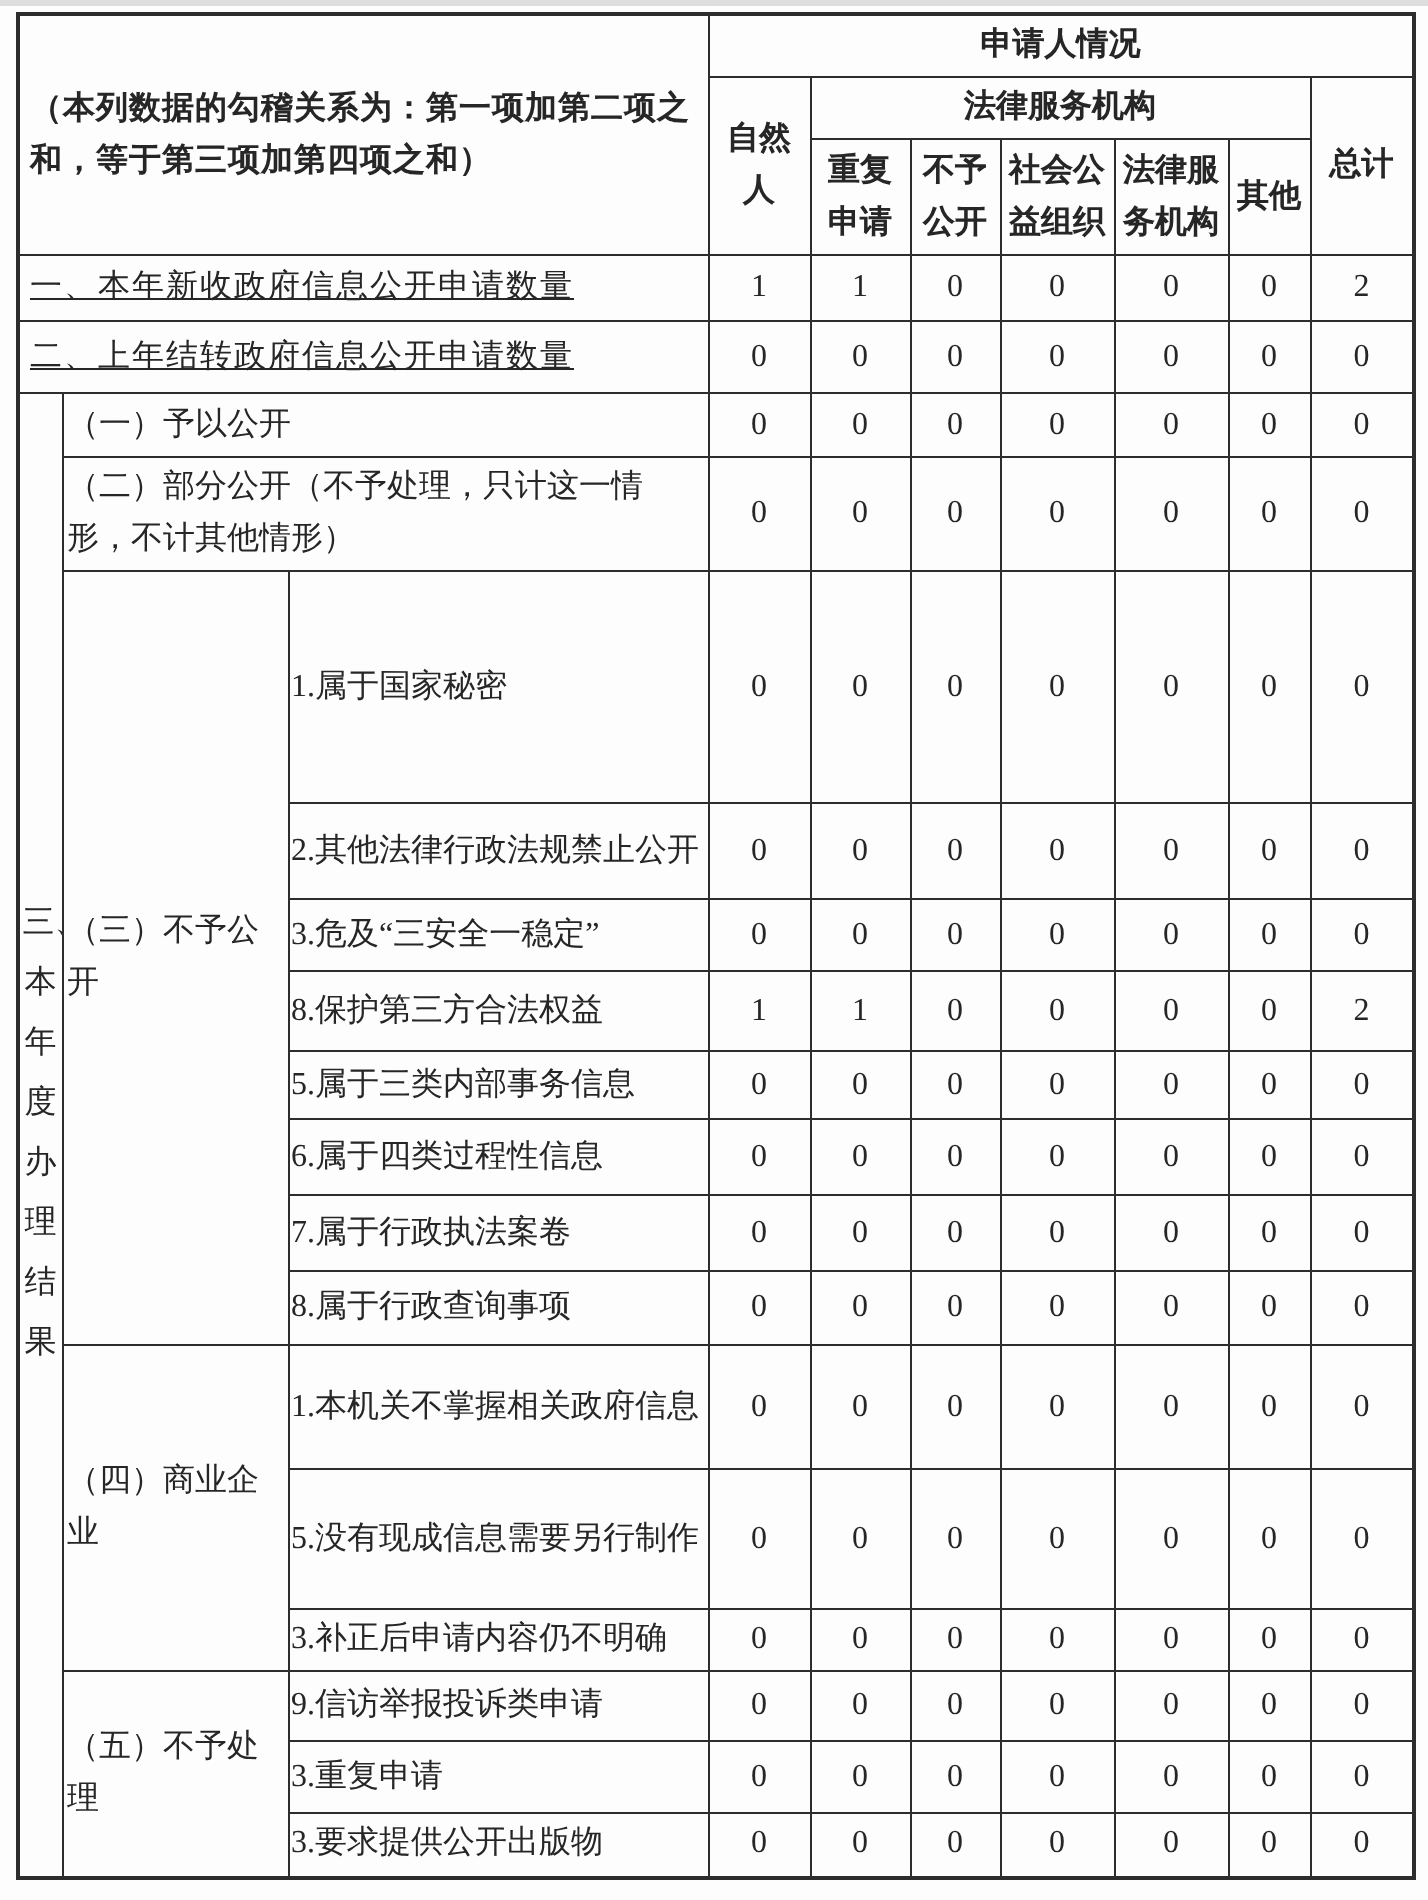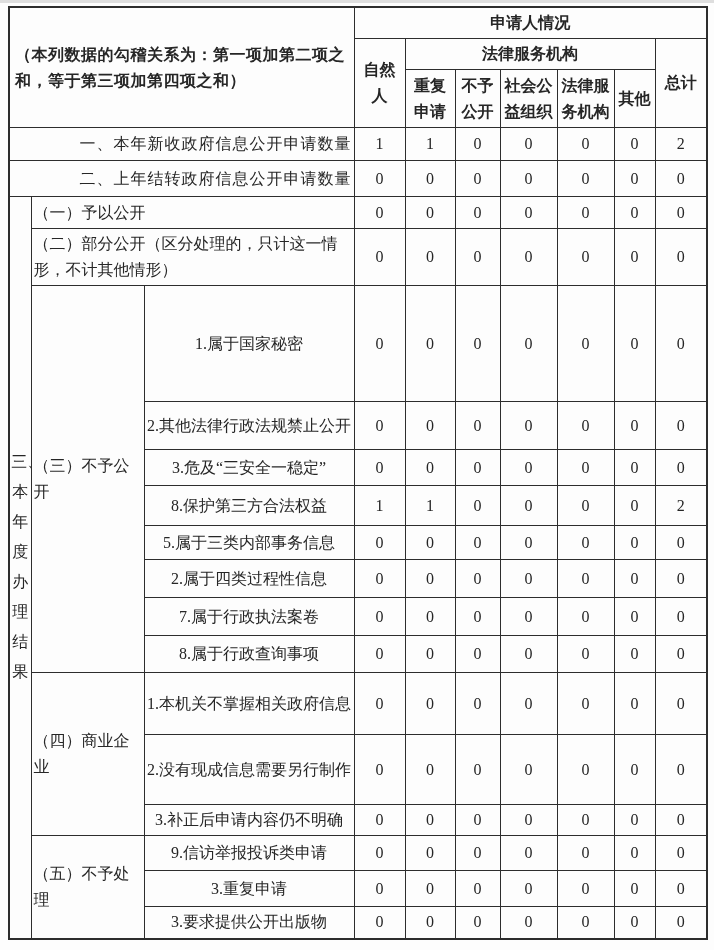--- a/index.html
+++ b/index.html
@@ -47,30 +47,31 @@
     letter-spacing: 0.5px;
   }
   td.hd {
     font-weight: bold;
     text-align: center;
     padding: 2px 4px;
     font-size: 16.5px;
     line-height: 26px;
   }
   td.rlabel {
-    text-align: right;
+    text-align: left;
     padding: 2px 2px 2px 5px;
     letter-spacing: 1px;
+    text-decoration: underline;
   }
   td.slabel {
     text-align: left;
     padding: 2px 1px 2px 2px;
   }
   td.ilabel {
-    text-align: center;
+    text-align: left;
     padding: 2px 1px 2px 1px;
   }
   td.num {
     text-align: center;
     font-size: 17px;
   }
   td.vcell {
     vertical-align: middle;
     padding: 0;
   }
@@ -150,21 +151,21 @@
       <td class="slabel" colspan="2">（一）予以公开</td>
     <td class="num">0</td>
           <td class="num">0</td>
           <td class="num">0</td>
           <td class="num">0</td>
           <td class="num">0</td>
           <td class="num">0</td>
           <td class="num">0</td>
         </tr>
     <tr style="height:54px">
-      <td class="slabel" colspan="2">（二）部分公开（区分处理的，只计这一情形，不计其他情形）</td>
+      <td class="slabel" colspan="2">（二）部分公开（不予处理，只计这一情形，不计其他情形）</td>
     <td class="num">0</td>
           <td class="num">0</td>
           <td class="num">0</td>
           <td class="num">0</td>
           <td class="num">0</td>
           <td class="num">0</td>
           <td class="num">0</td>
         </tr>
 
     <tr style="height:116px">
@@ -212,21 +213,21 @@
       <td class="ilabel">5.属于三类内部事务信息</td>
     <td class="num">0</td>
           <td class="num">0</td>
           <td class="num">0</td>
           <td class="num">0</td>
           <td class="num">0</td>
           <td class="num">0</td>
           <td class="num">0</td>
         </tr>
     <tr style="height:38px">
-      <td class="ilabel">2.属于四类过程性信息</td>
+      <td class="ilabel">6.属于四类过程性信息</td>
     <td class="num">0</td>
           <td class="num">0</td>
           <td class="num">0</td>
           <td class="num">0</td>
           <td class="num">0</td>
           <td class="num">0</td>
           <td class="num">0</td>
         </tr>
     <tr style="height:38px">
       <td class="ilabel">7.属于行政执法案卷</td>
@@ -254,21 +255,21 @@
       <td class="ilabel">1.本机关不掌握相关政府信息</td>
     <td class="num">0</td>
           <td class="num">0</td>
           <td class="num">0</td>
           <td class="num">0</td>
           <td class="num">0</td>
           <td class="num">0</td>
           <td class="num">0</td>
         </tr>
     <tr style="height:70px">
-      <td class="ilabel">2.没有现成信息需要另行制作</td>
+      <td class="ilabel">5.没有现成信息需要另行制作</td>
     <td class="num">0</td>
           <td class="num">0</td>
           <td class="num">0</td>
           <td class="num">0</td>
           <td class="num">0</td>
           <td class="num">0</td>
           <td class="num">0</td>
         </tr>
     <tr style="height:31px">
       <td class="ilabel">3.补正后申请内容仍不明确</td>

